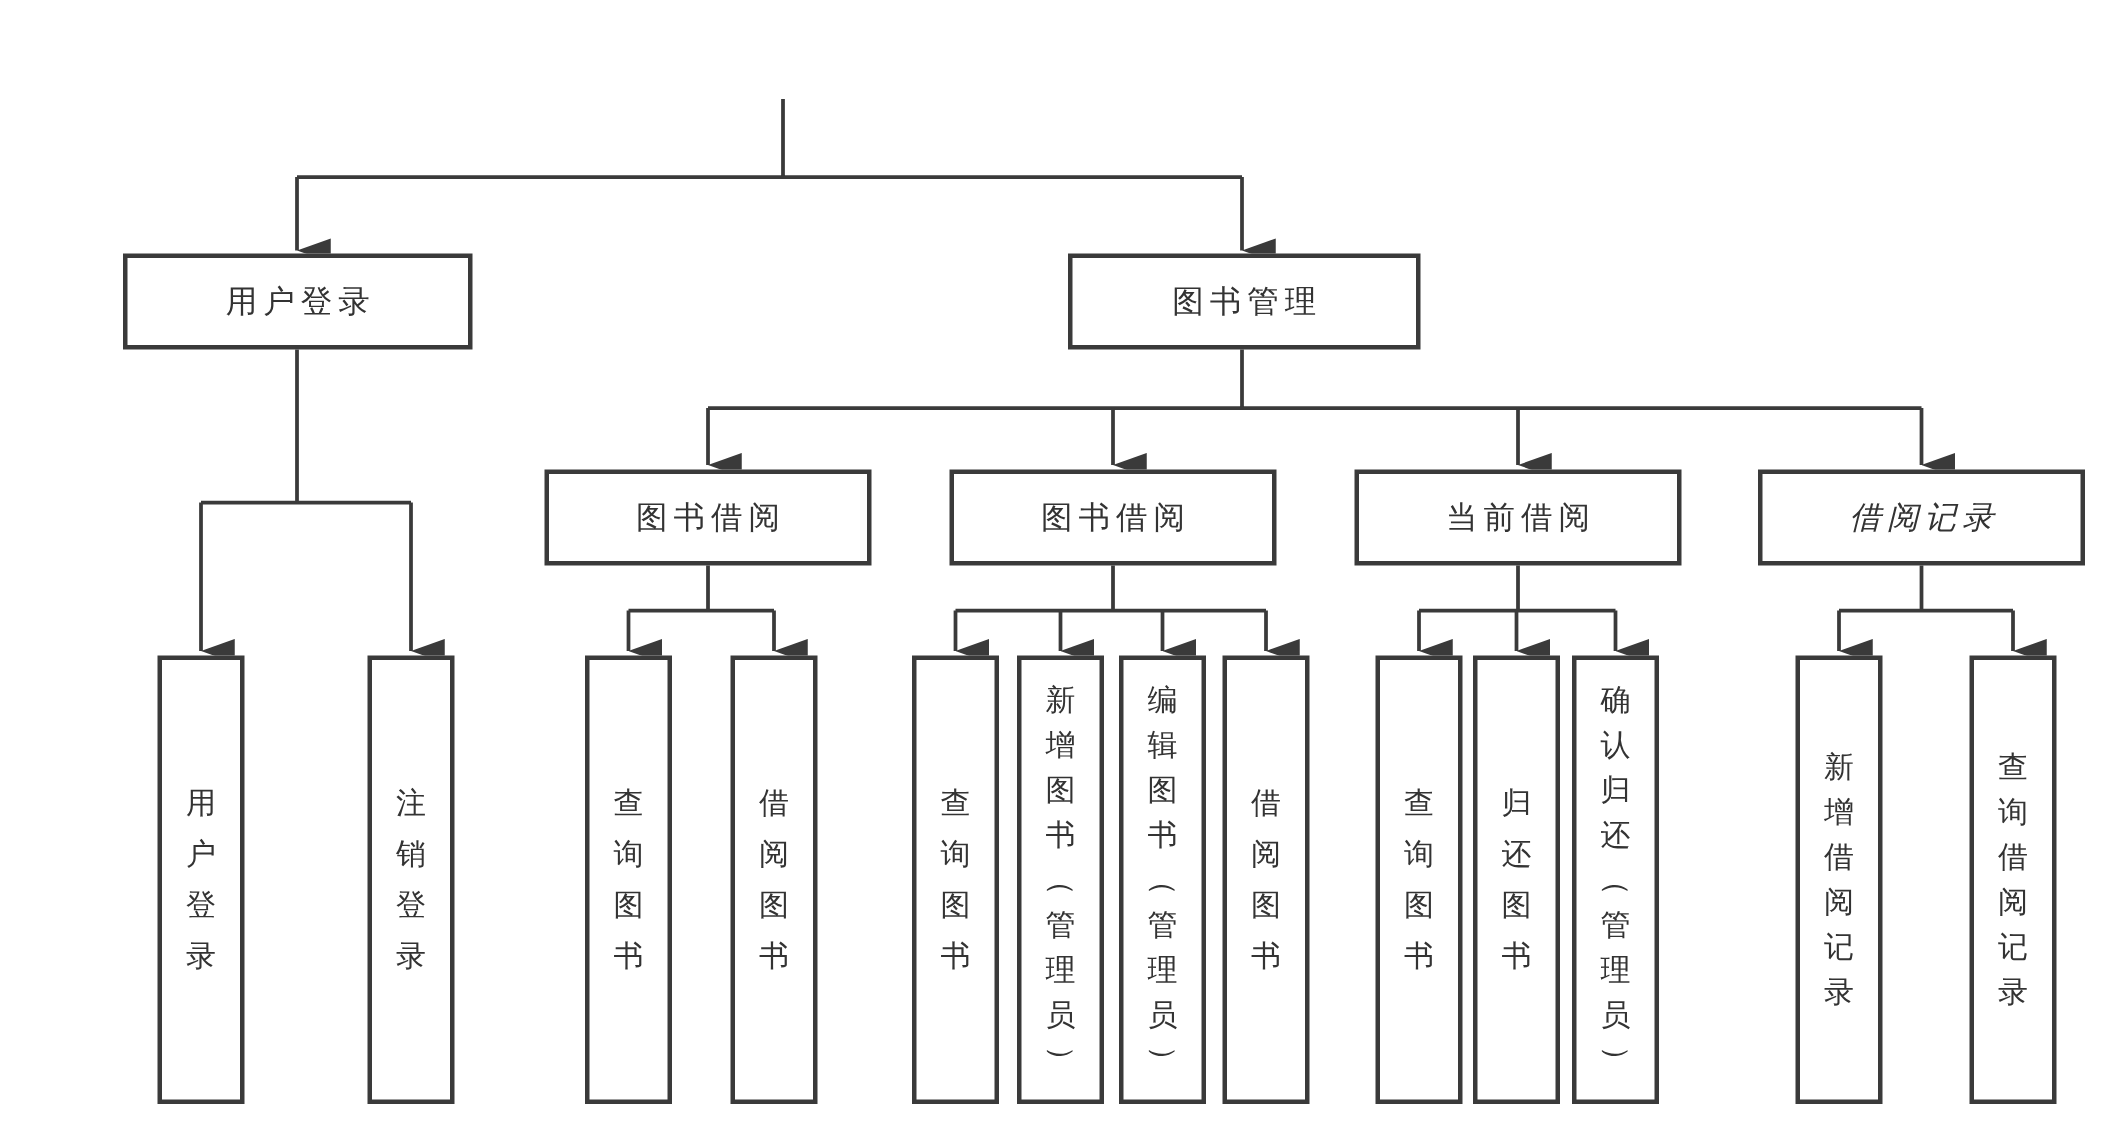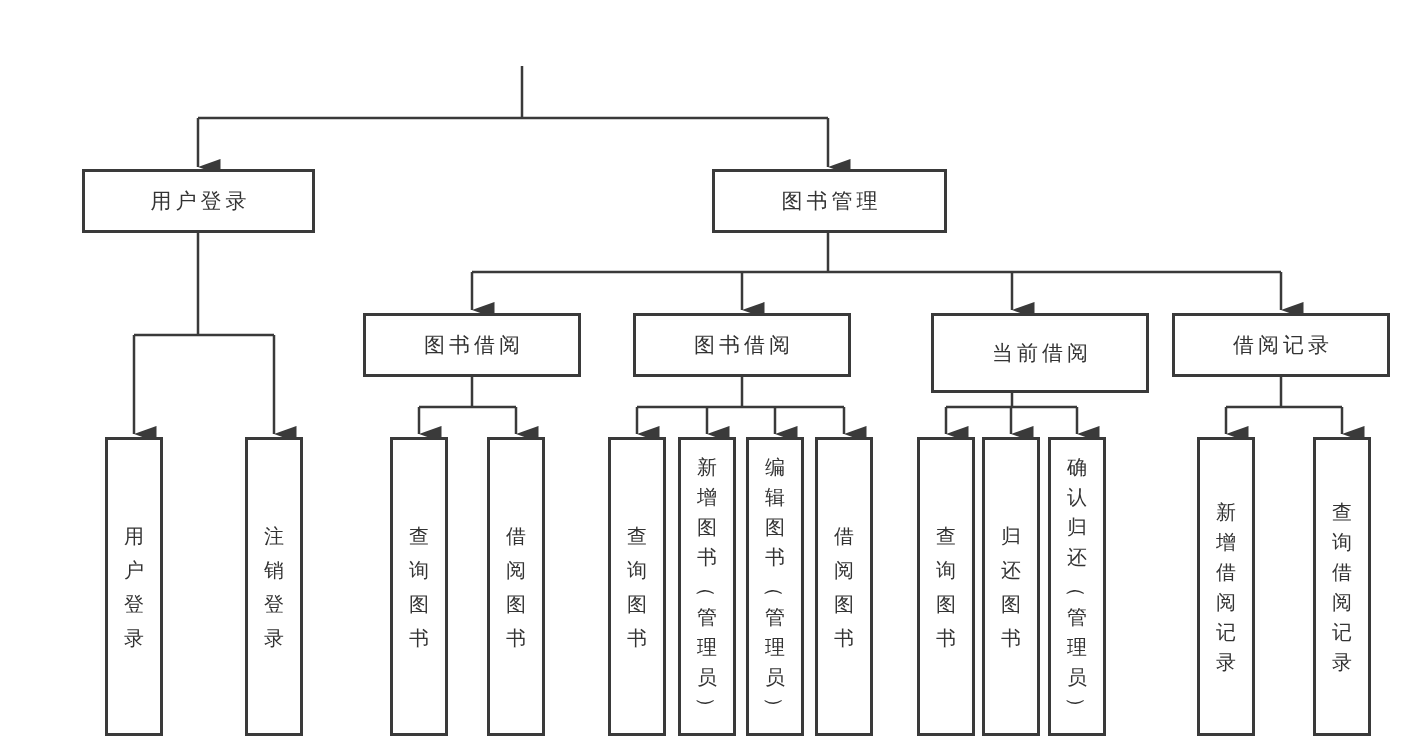--- a/index.html
+++ b/index.html
@@ -128,24 +128,24 @@
   <div class="hbox" style="left:712px;top:169px;width:235px;height:64px;">
     <span>图书管理</span>
   </div>
 
   <div class="hbox" style="left:363px;top:313px;width:218px;height:64px;">
     <span>图书借阅</span>
   </div>
   <div class="hbox" style="left:633px;top:313px;width:218px;height:64px;">
     <span>图书借阅</span>
   </div>
-  <div class="hbox" style="left:903px;top:313px;width:218px;height:80px;margin-left:28px;">
+  <div class="hbox" style="left:903px;top:313px;width:218px;height:64px;">
     <span>当前借阅</span>
   </div>
-  <div class="hbox" style="left:1172px;top:313px;width:218px;height:64px;">
+  <div class="hbox" style="left:1172px;top:313px;width:218px;height:64px;font-style:italic;">
     <span>借阅记录</span>
   </div>
 
   <div class="leaf" style="left:105px;">
     <div class="vtext">
         <span class="vchar" style="height: 34px; line-height: 34px;">用</span>
         <span class="vchar" style="height: 34px; line-height: 34px;">户</span>
         <span class="vchar" style="height: 34px; line-height: 34px;">登</span>
         <span class="vchar" style="height: 34px; line-height: 34px;">录</span>
       </div>

